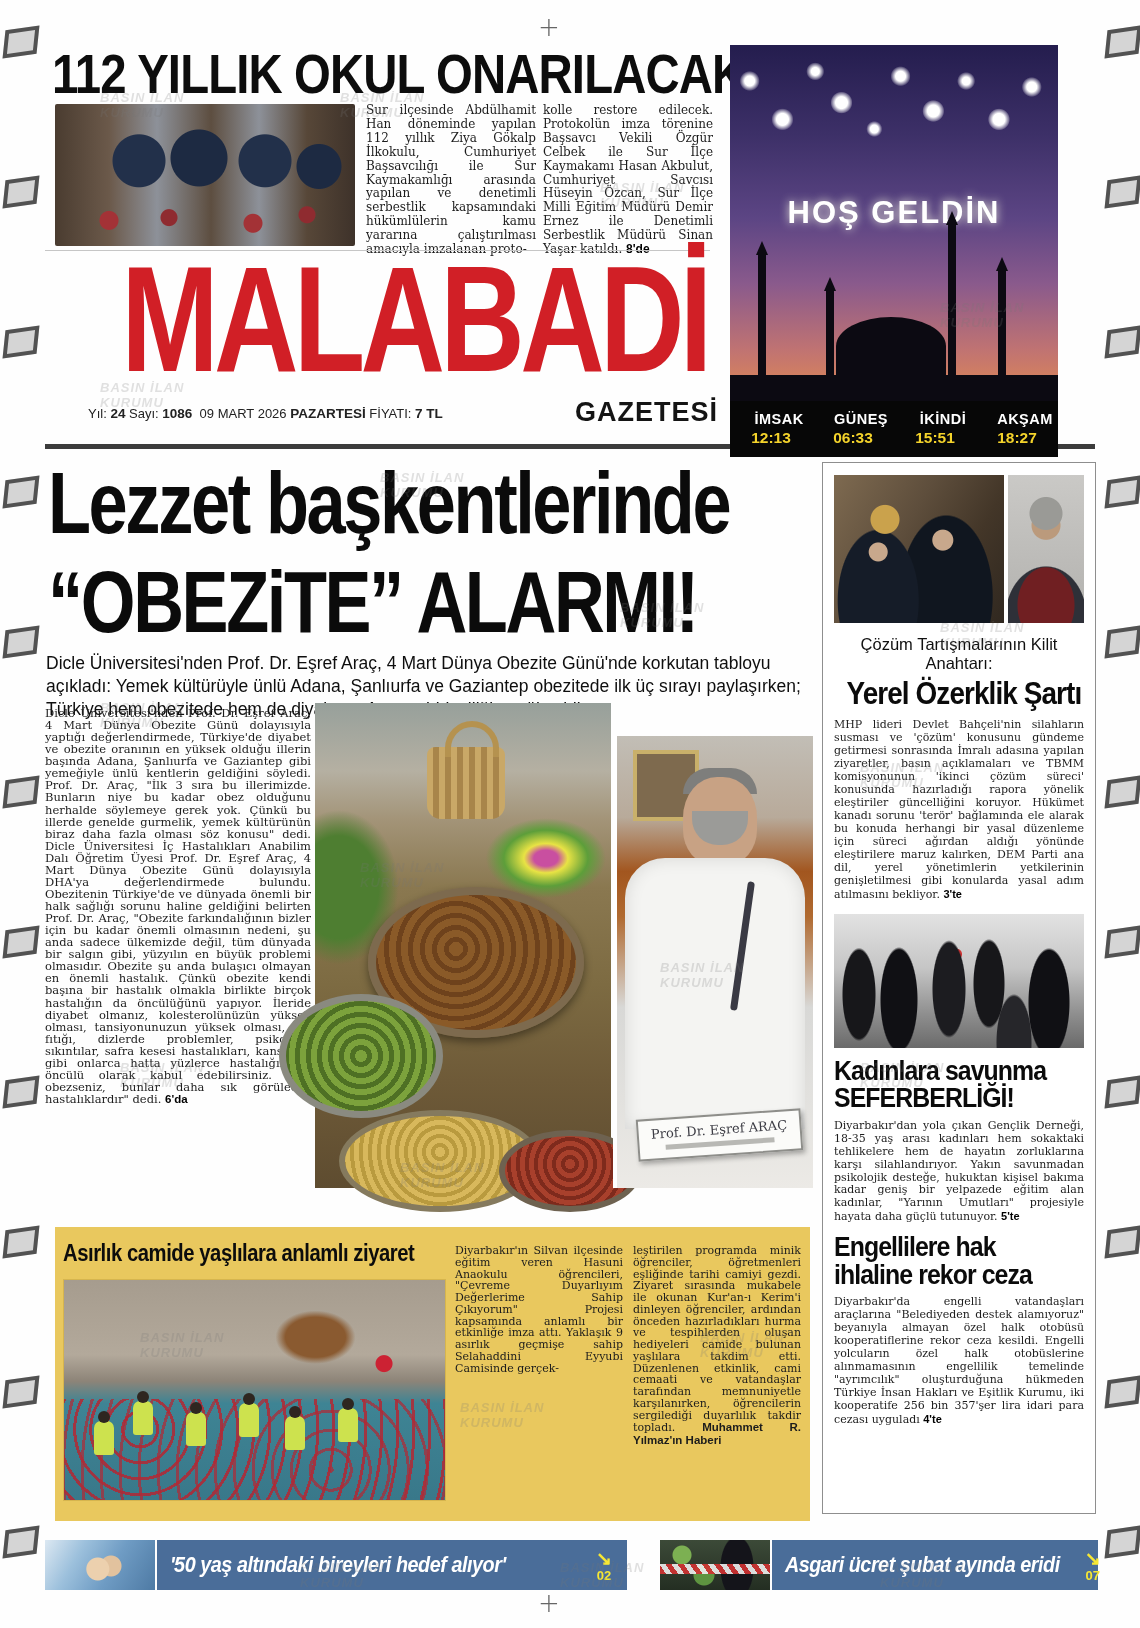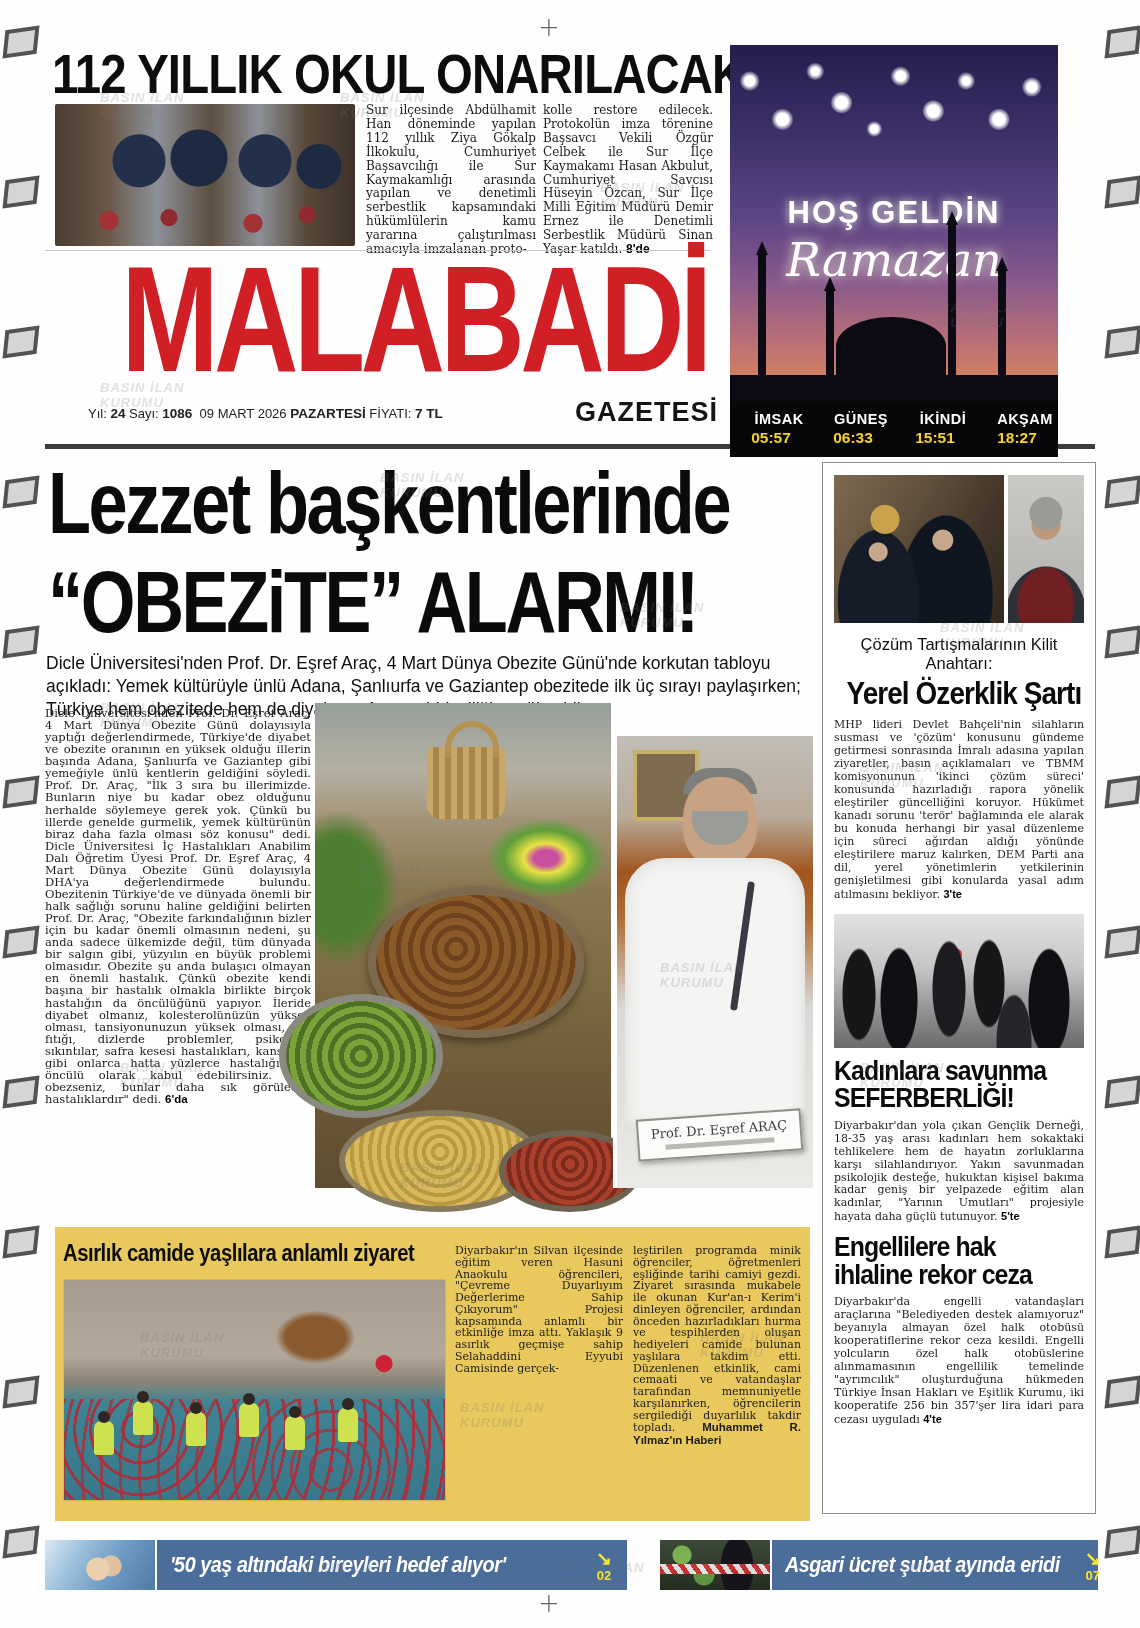--- a/index.html
+++ b/index.html
@@ -259,32 +259,31 @@
   <div class="abs serifbody top-col" style="left:366px;">Sur ilçesinde Abdülhamit Han döneminde yapılan 112 yıllık Ziya Gökalp İlkokulu, Cumhuriyet Başsavcılığı ile Sur Kaymakamlığı arasında yapılan ve denetimli serbestlik kapsamındaki hükümlülerin kamu yararına çalıştırılması amacıyla imzalanan proto-</div>
   <div class="abs serifbody top-col" style="left:543px;">
     <span>kolle restore edilecek. Protokolün imza törenine Başsavcı Vekili Özgür Celbek ile Sur İlçe Kaymakamı Hasan Akbulut, Cumhuriyet Savcısı Hüseyin Özcan, Sur İlçe Milli Eğitim Müdürü Demir Ernez ile Denetimli Serbestlik Müdürü Sinan Yaşar katıldı.</span>
     <span class="pageref">8'de</span>
   </div>
 
   <div class="abs ramazan">
     <div class="lights"></div>
     <div class="ram-text">
       <div class="ram-l1">HOŞ GELDİN</div>
-      <div class="ram-l3">Ramazan</div>
     </div>
     <div class="minaret" style="left:28px;bottom:82px;height:120px;"></div>
     <div class="minaret" style="left:96px;bottom:82px;height:84px;"></div>
     <div class="minaret" style="left:218px;bottom:82px;height:150px;"></div>
     <div class="minaret" style="left:268px;bottom:82px;height:104px;"></div>
     <div class="dome" style="left:106px;bottom:82px;width:110px;height:58px;"></div>
     <div class="mosque-base"></div>
     <div class="prayer-bar">
       <div class="pcell">
         <div class="plabel">İMSAK</div>
-        <div class="pvalue">05:57</div>
+        <div class="pvalue">12:13</div>
       </div>
       <div class="pcell">
         <div class="plabel">GÜNEŞ</div>
         <div class="pvalue">06:33</div>
       </div>
       <div class="pcell">
         <div class="plabel">İKİNDİ</div>
         <div class="pvalue">15:51</div>
       </div>
       <div class="pcell">

